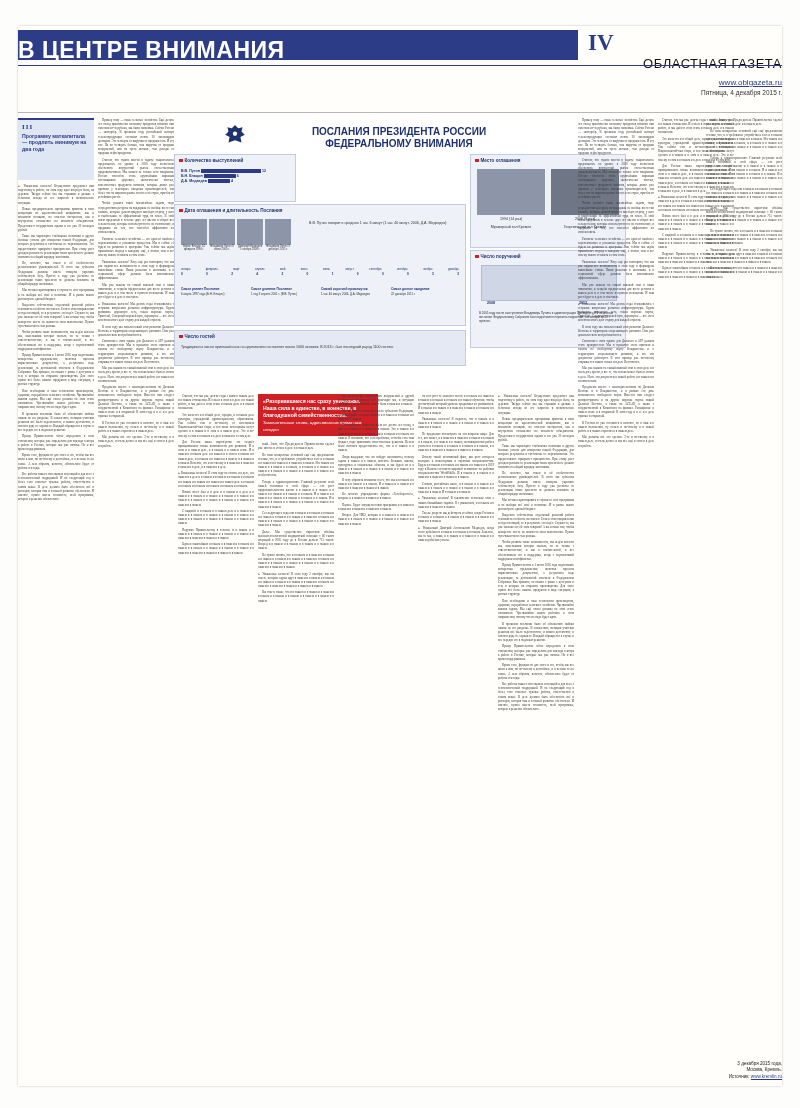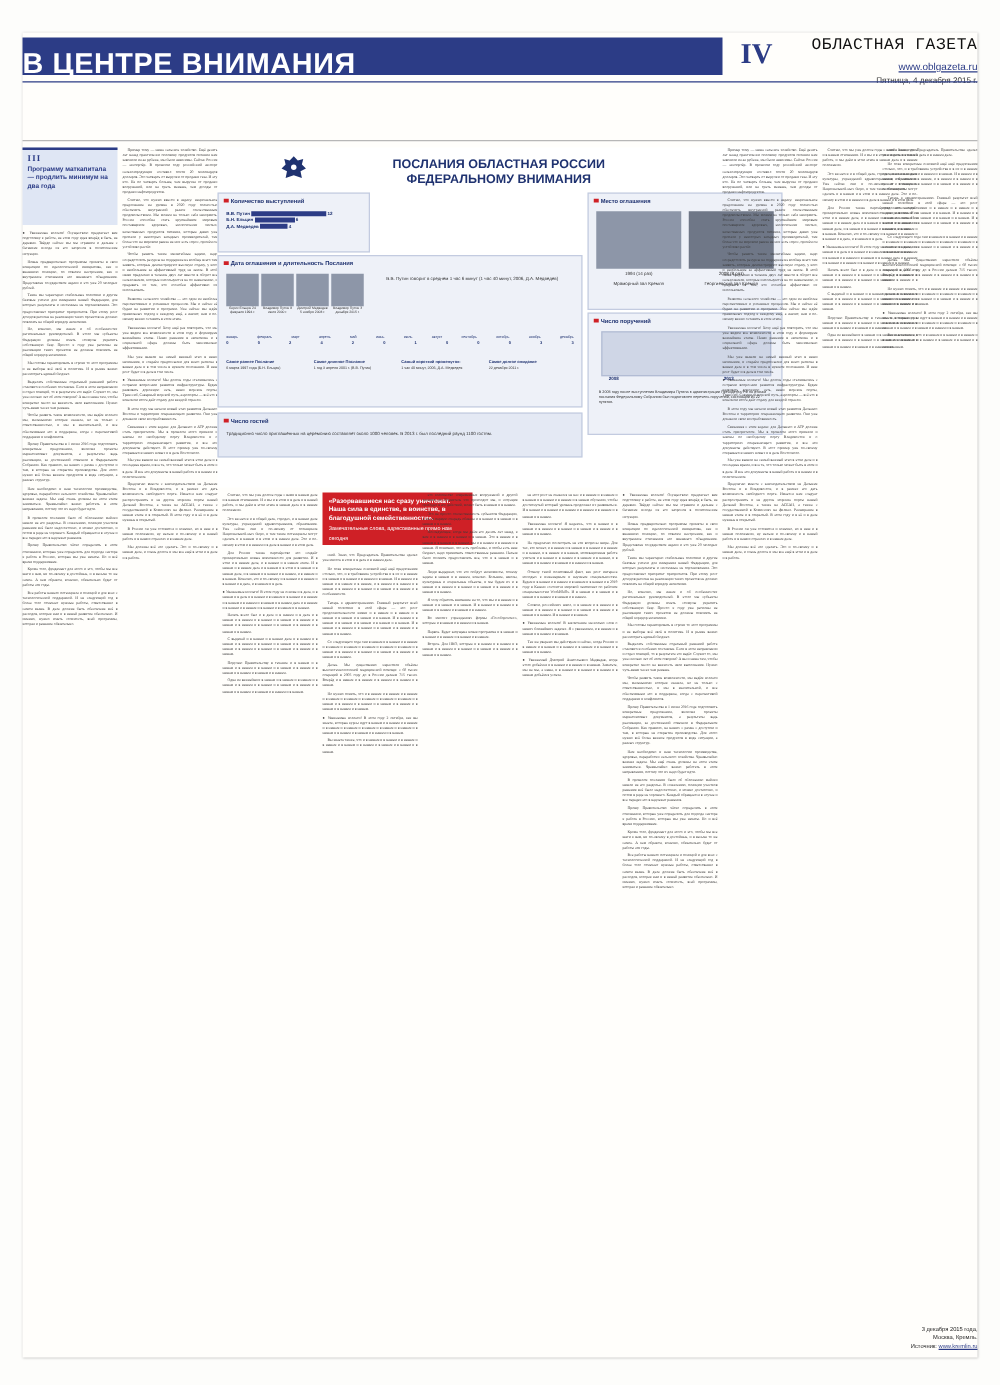--- a/index.html
+++ b/index.html
@@ -14,24 +14,24 @@
   }
   
   .masthead{position:absolute;left:0;top:0;width:764px;height:40px;}
   .mast-bar{position:absolute;left:0;top:4px;width:560px;height:30px;background:#2c3c86;}
   .mast-title{
     position:absolute;left:0;top:7px;color:#fff;font-family:"Liberation Sans",sans-serif;
     font-weight:bold;font-size:23px;letter-spacing:.5px;
   }
   .mast-right{position:absolute;right:0;top:2px;text-align:right;width:200px;}
   .mast-roman{
-    position:absolute;left:570px;top:4px;width:30px;text-align:right;
+    position:absolute;left:570px;top:4px;width:30px;text-align:left;
     font-family:"Liberation Serif",serif;font-size:23px;color:#2c3c86;font-weight:bold;
   }
-  .ogz{font-family:Liberation Mono, monospace;font-size:13px;color:#111;letter-spacing:.5px;}
+  .ogz{font-family:Liberation Sans, sans-serif;font-size:13px;color:#111;letter-spacing:.5px;margin-top:28px;}
   .ogz-url{font-family:"Liberation Sans",sans-serif;font-size:8px;color:#2c3c86;}
   .ogz-date{font-family:"Liberation Sans",sans-serif;font-size:6.5px;color:#333;}
   .rule{position:absolute;left:0;top:39px;width:764px;height:1px;background:#2c3c86;}
   
   .headline{
     position:absolute;left:0;top:44px;width:764px;text-align:center;
     font-family:"Liberation Serif",serif;font-size:30px;font-weight:bold;color:#111;
     letter-spacing:-.2px;
   }
   .rule2{position:absolute;left:0;top:86px;width:764px;height:1px;background:#b7b7b7;}
@@ -151,21 +151,21 @@
             <p>Мы должны всё это сделать. Это и по-своему и в нашем деле, и очень долгое и мы все ещё в этом и в деле и в работе.</p>
           </div>
     </div>
 
     <div class="info">
       <svg class="eagle" viewBox="0 0 40 48">
         <path d="M20 2 L26 8 L34 6 L32 14 L38 20 L30 24 L32 34 L20 30 L8 34 L10 24 L2 20 L8 14 L6 6 L14 8 Z" fill="#1f3270"></path>
         <circle cx="20" cy="18" r="4" fill="#fff"></circle>
       </svg>
       <div class="info-title">
-        <span>ПОСЛАНИЯ ОБЛАСТНАЯ РОССИИ</span><br>
+        <span>ПОСЛАНИЯ ПРЕЗИДЕНТА РОССИИ</span><br>
         <span>ФЕДЕРАЛЬНОМУ ВНИМАНИЯ</span>
       </div>
 
       <div class="panel" style="left:0px;top:36px;width:120px;height:46px;">
         <div class="panel-h" style="position:absolute;left:4px;top:3px;">
           <span class="sq"></span><span>Количество выступлений</span>
         </div>
         <div style="position:absolute;left:6px;top:14px;">
           <div class="tiny"><b>В.В. Путин</b> <span class="bar" style="width:60px;"></span> <b>12</b></div>
           <div class="tiny"><b>Б.Н. Ельцин</b> <span class="bar" style="width:32px;"></span> <b>6</b></div>

